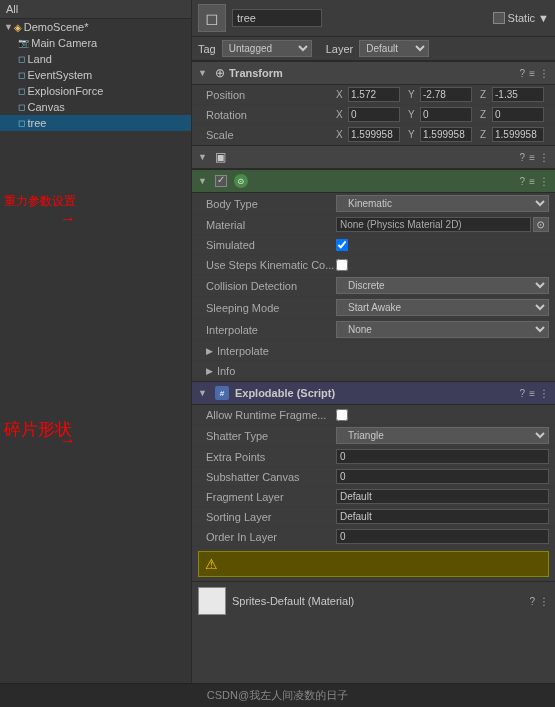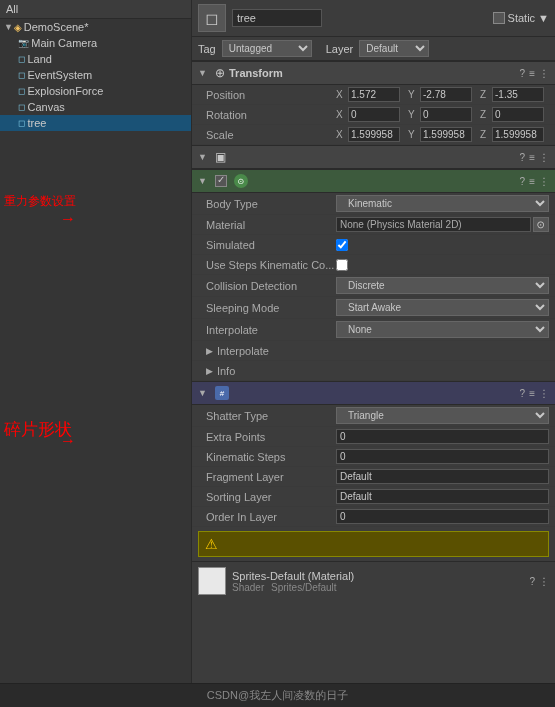--- a/index.html
+++ b/index.html
@@ -552,47 +552,54 @@
   </div>
 
   <div class="prop-row" style="cursor:pointer;">
     <span class="section-arrow">▶</span>
     <span class="prop-label" style="width:auto;">Info</span>
   </div>
 
   <div class="component-header" style="background:#3d3d5a;">
     <span class="section-arrow">▼</span>
     <span style="display:inline-flex;align-items:center;justify-content:center;width:14px;height:14px;background:#4a6aaa;border-radius:2px;font-size:8px;color:white;margin-right:2px;">#</span>
+    <span class="comp-title">Explodable (Script)</span>
     <div class="comp-actions">
       <span>?</span>
       <span>≡</span>
       <span>⋮</span>
     </div>
   </div>
 
+  <div class="prop-row">
+    <span class="prop-label">Allow Runtime Fragme...</span>
+    <div class="prop-value">
+      <input type="checkbox" class="checkbox" style="">
+    </div>
+  </div>
 
   <div class="prop-row">
     <span class="prop-label">Shatter Type</span>
     <div class="prop-value">
       <select class="full-select">
         <option>Triangle</option>
         <option>Voronoi</option>
       </select>
     </div>
   </div>
 
   <div class="prop-row">
     <span class="prop-label">Extra Points</span>
     <div class="prop-value">
       <input class="full-input" type="text" value="0" style="">
     </div>
   </div>
 
   <div class="prop-row">
-    <span class="prop-label">Kinematic Steps</span>
+    <span class="prop-label">Subshatter Canvas</span>
     <div class="prop-value">
       <input class="full-input" type="text" value="0" style="">
     </div>
   </div>
 
   <div class="prop-row">
     <span class="prop-label">Fragment Layer</span>
     <div class="prop-value">
       <input class="full-input" type="text" value="Default" style="">
     </div>
@@ -613,24 +620,20 @@
   </div>
 
   <div class="warning-box">
     <span class="warning-icon">⚠</span>
   </div>
 
   <div class="material-row">
     <div class="material-preview" style="background:#e8e8e8;"></div>
     <div class="material-info">
       <div class="material-name">Sprites-Default (Material)</div>
-      <div class="material-shader">
-        <span>Shader</span>
-        <span style="margin-left:4px;">Sprites/Default</span>
-      </div>
     </div>
     <div class="comp-actions" style="margin-left:auto;">
       <span>?</span>
       <span>⋮</span>
     </div>
   </div>
 
 </div>
 
 <div class="bottom-bar">

